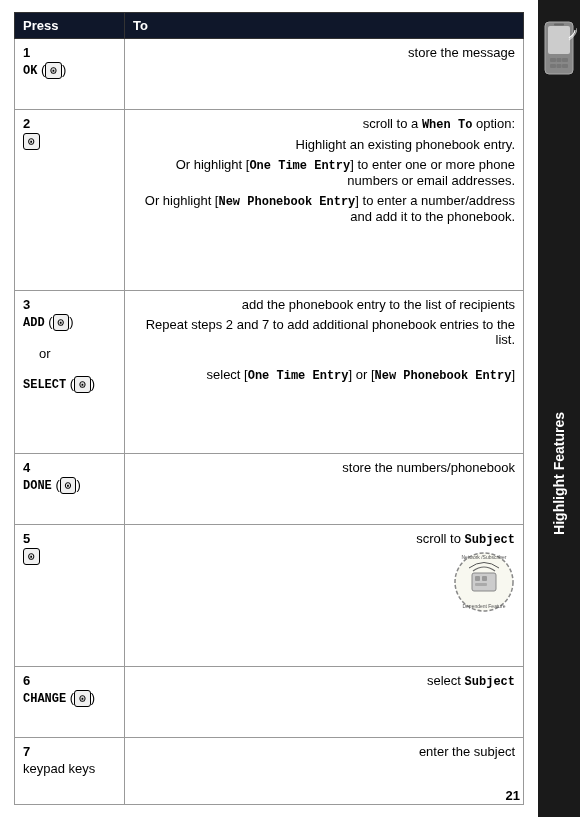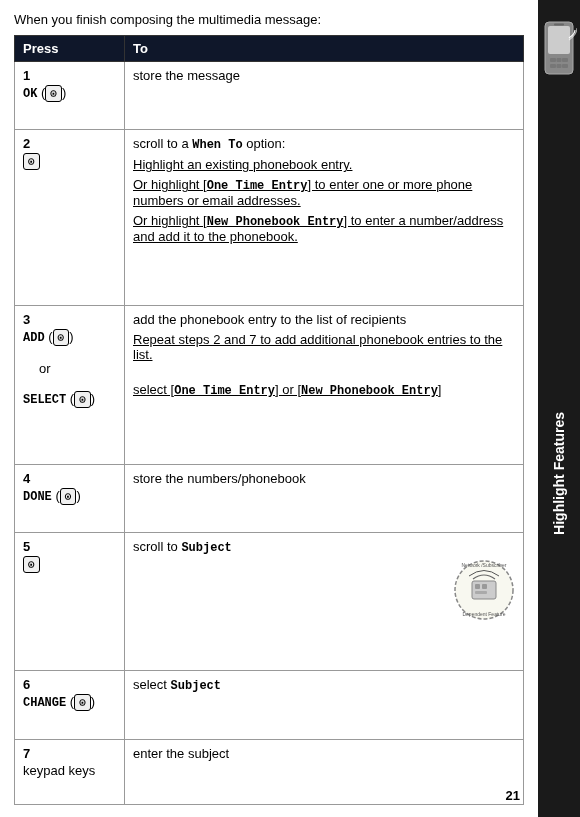--- a/index.html
+++ b/index.html
@@ -128,20 +128,21 @@
       display: block;
       margin-bottom: 2px;
     }
 
     .press-cell {
       vertical-align: top;
     }
 
     .to-cell {
       vertical-align: top;
+      text-align: right;
     }
 
     .bold-key {
       font-weight: bold;
       font-family: 'Courier New', monospace;
       font-size: 12px;
       margin-top: 28px;
     }
 
     .key-btn {
@@ -162,31 +163,29 @@
       right: 60px;
       font-size: 13px;
       font-weight: bold;
       color: #000;
       text-align: center;
     }
 
     .sub-para {
       display: block;
       margin-top: 5px;
-      text-decoration: underline;
     }
   </style>
 </head>
 <body>
 
 <div class="page-container">
 
   <div class="main-content">
 
-    <p class="intro-text">When you finish composing the multimedia message:</p>
 
     <table class="main-table">
       <thead>
         <tr>
           <th>Press</th>
           <th>To</th>
         </tr>
       </thead>
       <tbody>
 

